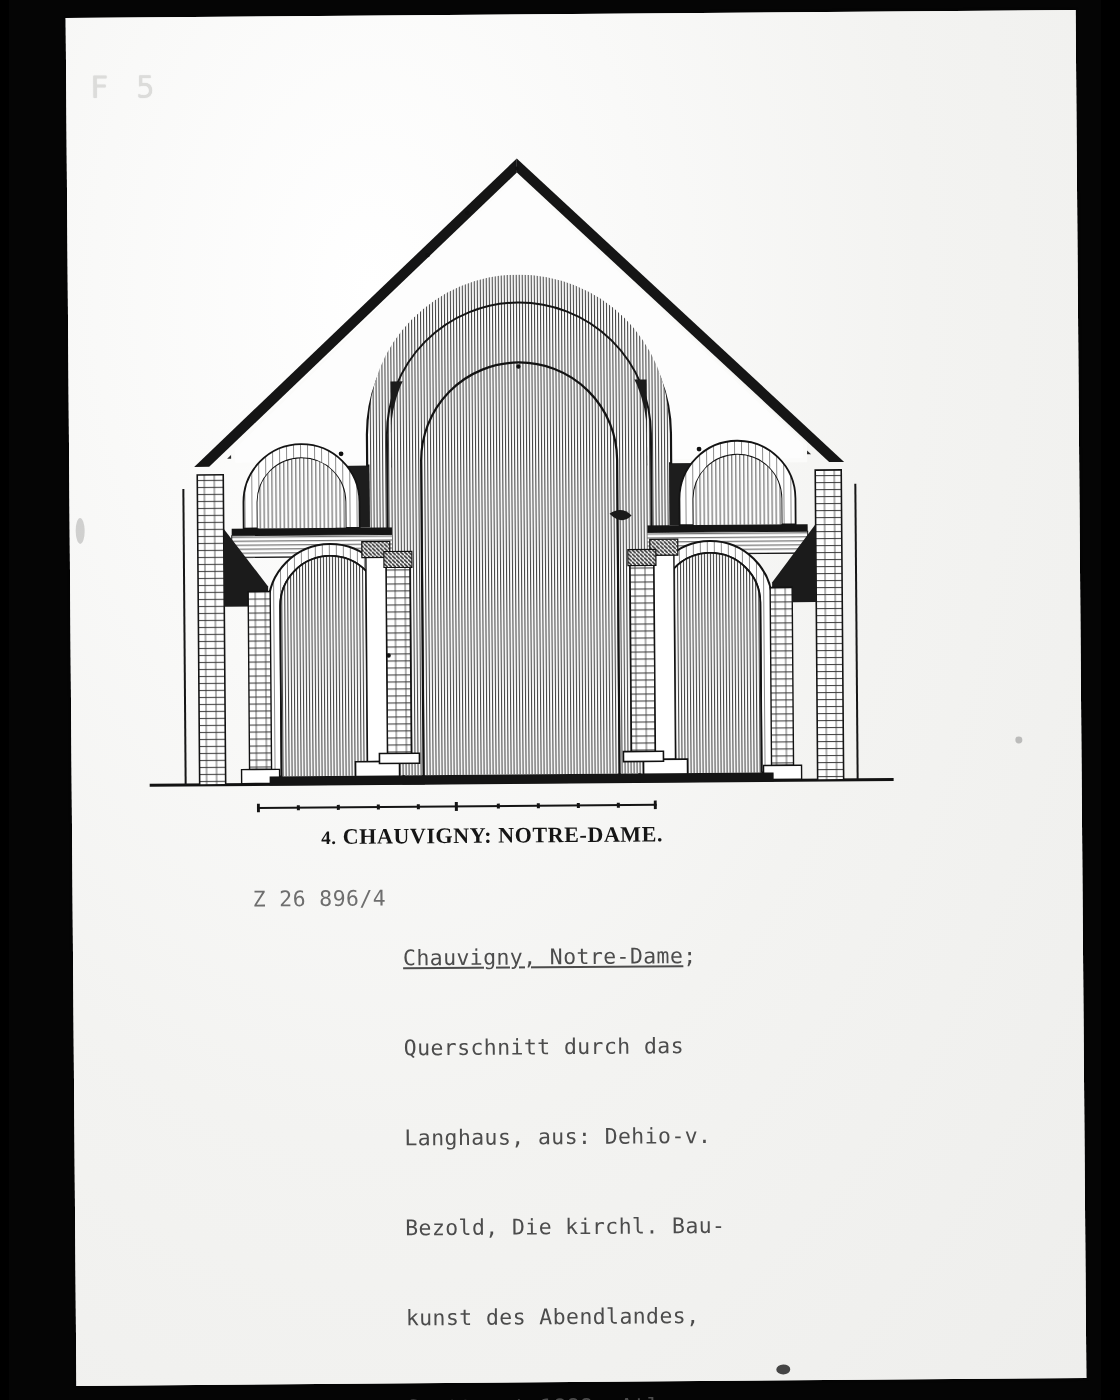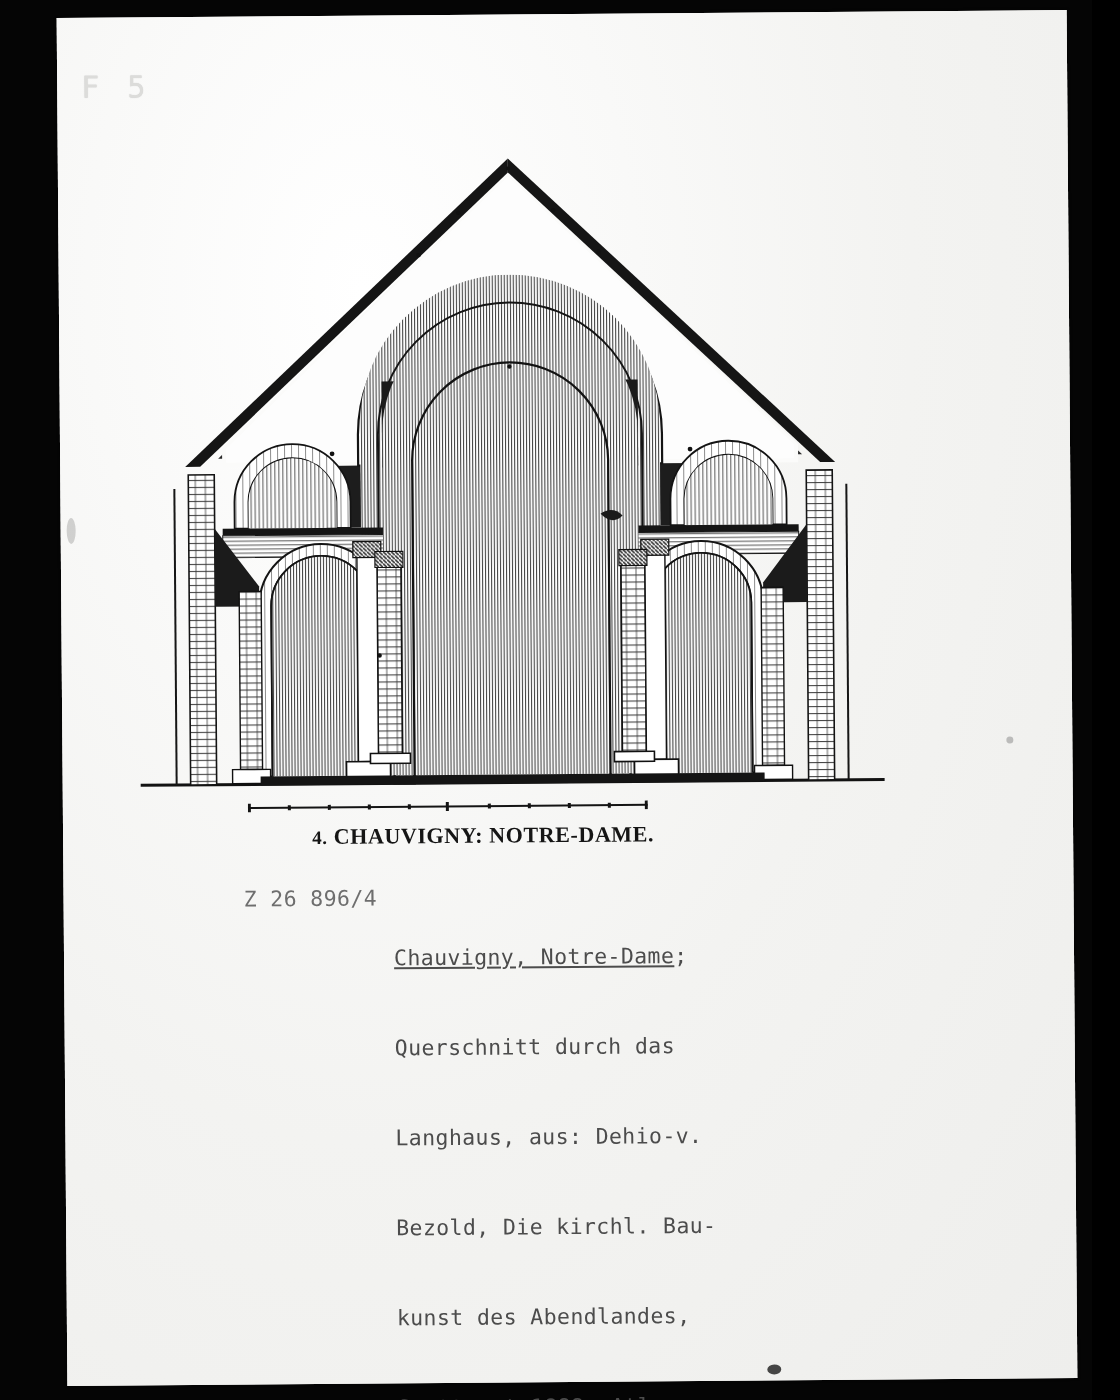--- a/index.html
+++ b/index.html
@@ -8,21 +8,21 @@
     background: #000;
   }
   body {
     width: 1120px;
     height: 1400px;
     overflow: hidden;
     font-family: "Liberation Sans", sans-serif;
   }
   .photo-frame {
     position: absolute;
-    left: 0; top: 0;
+    left: 9px; top: 0;
     width: 1092px;
     height: 1400px;
     background: #050505;
   }
   
   .print {
     position: absolute;
     left: 62px;
     top: 14px;
     width: 1010px;

